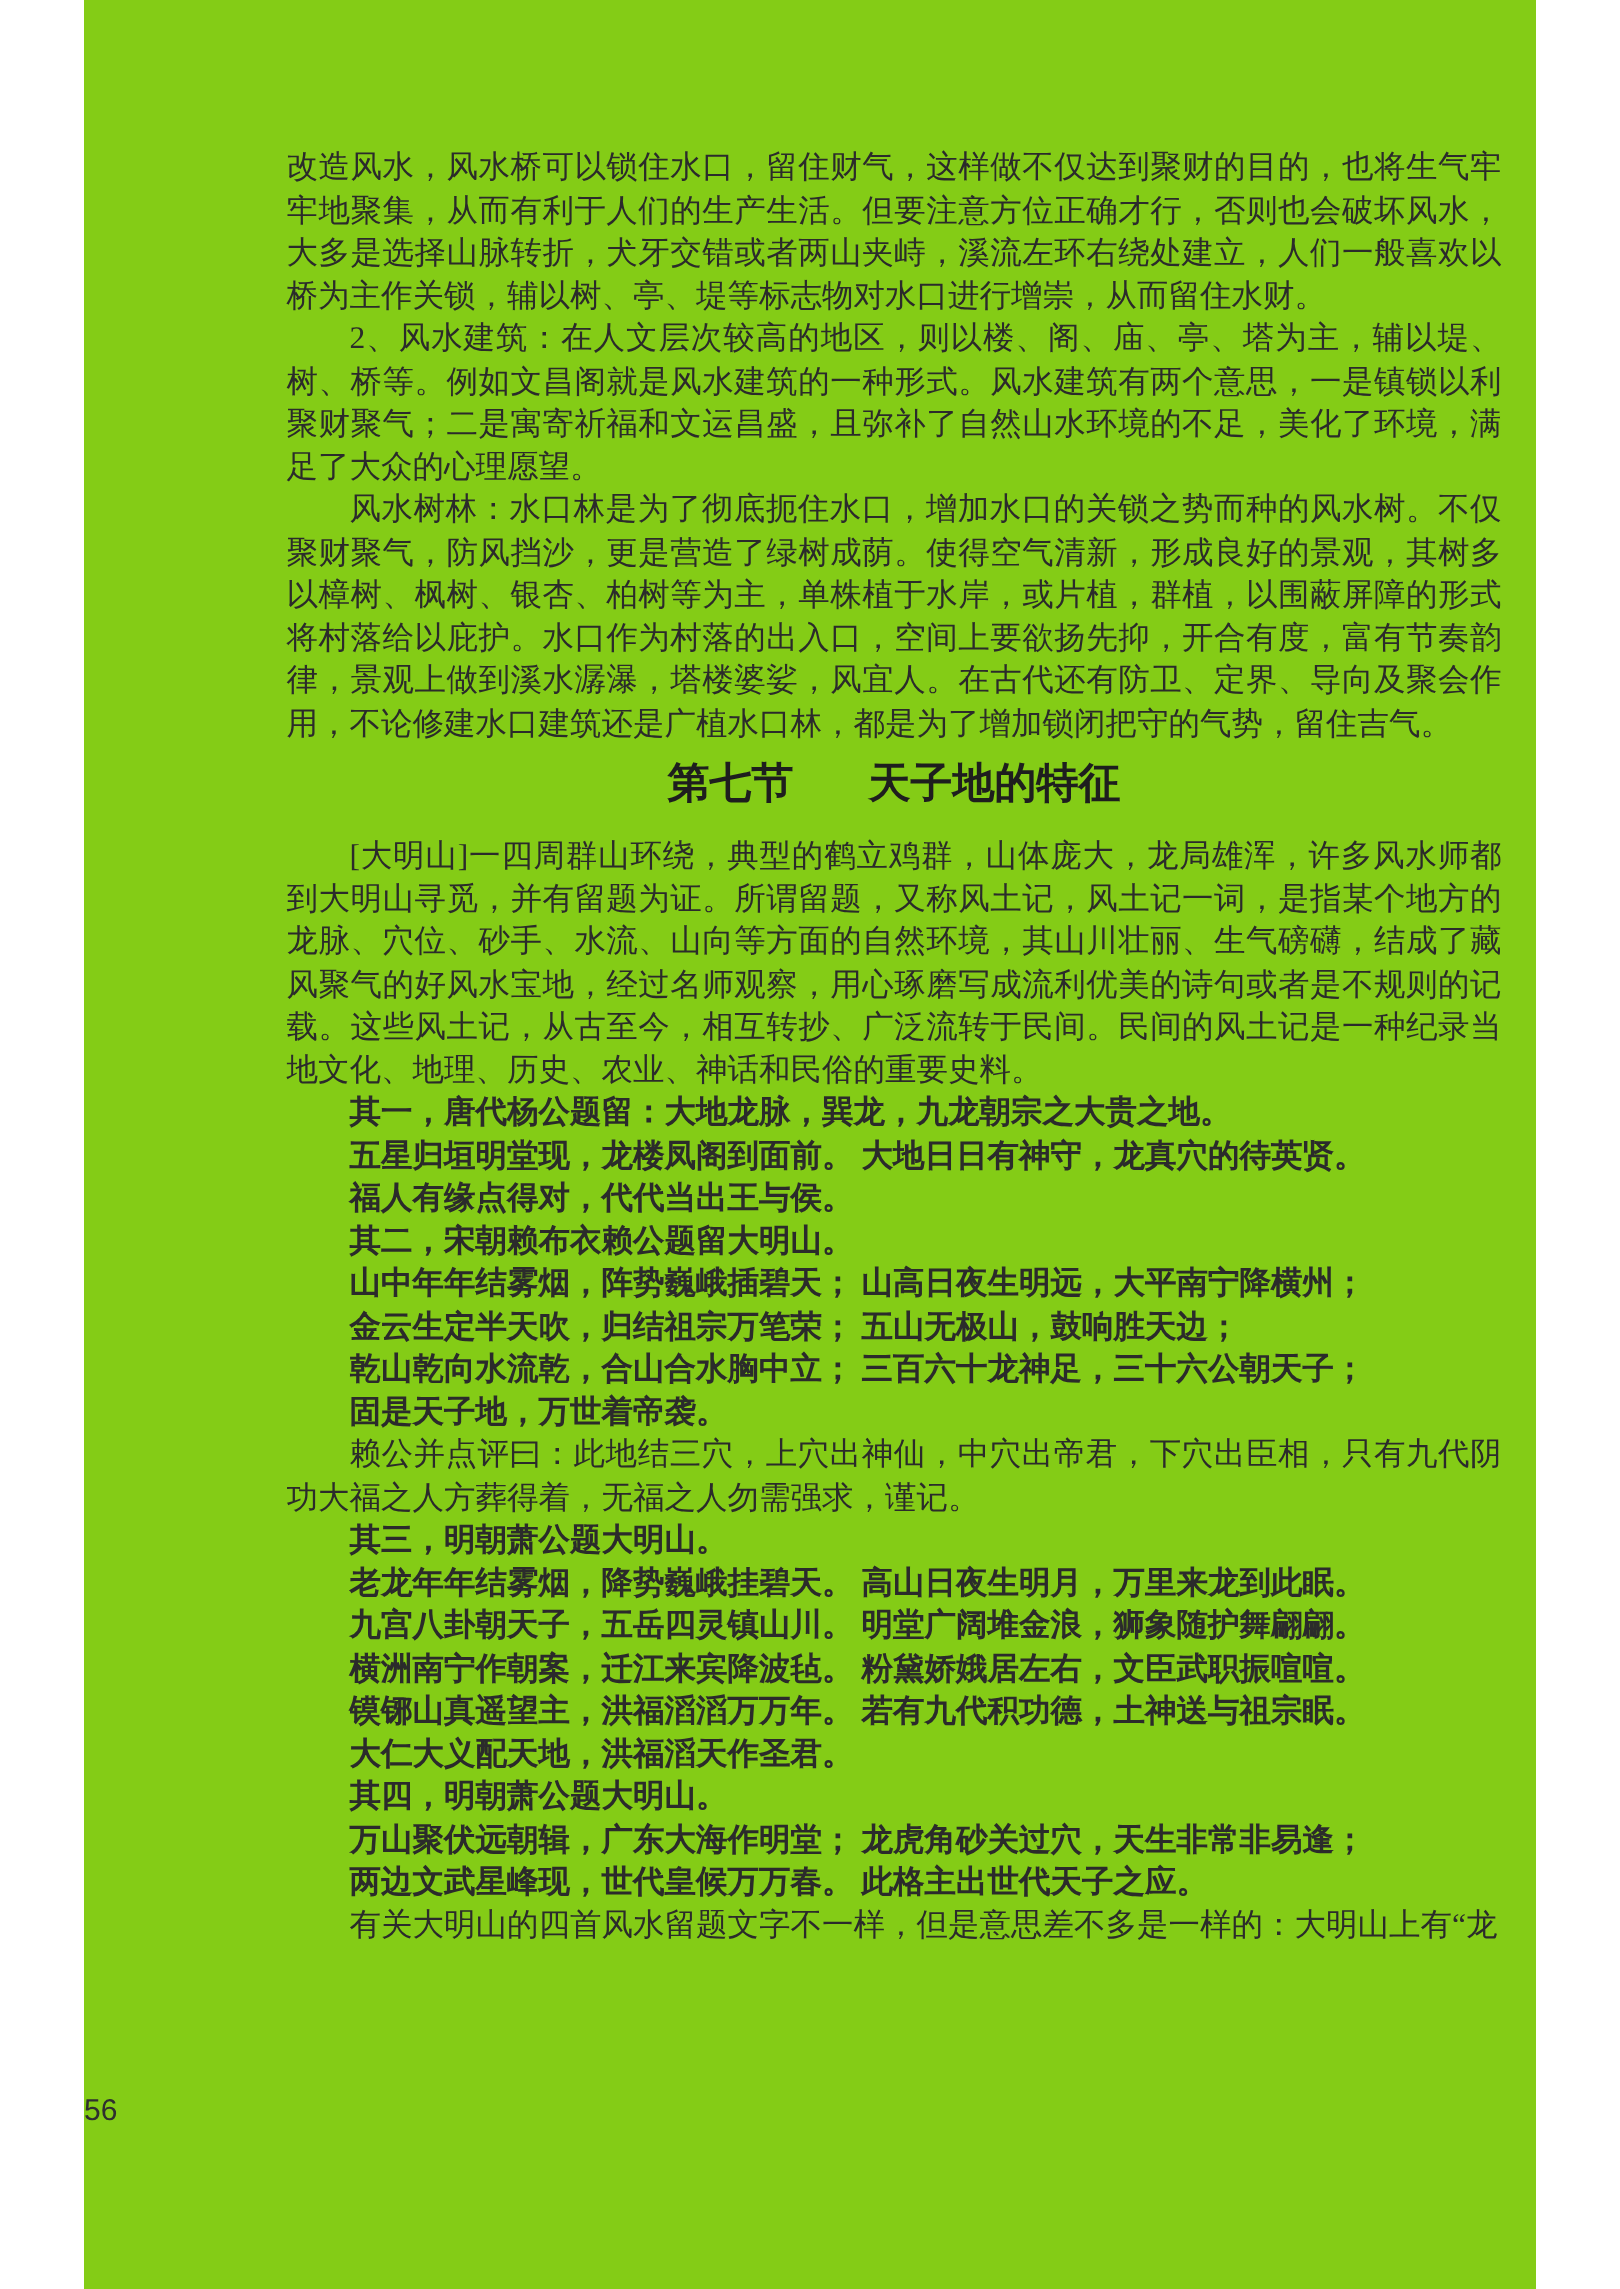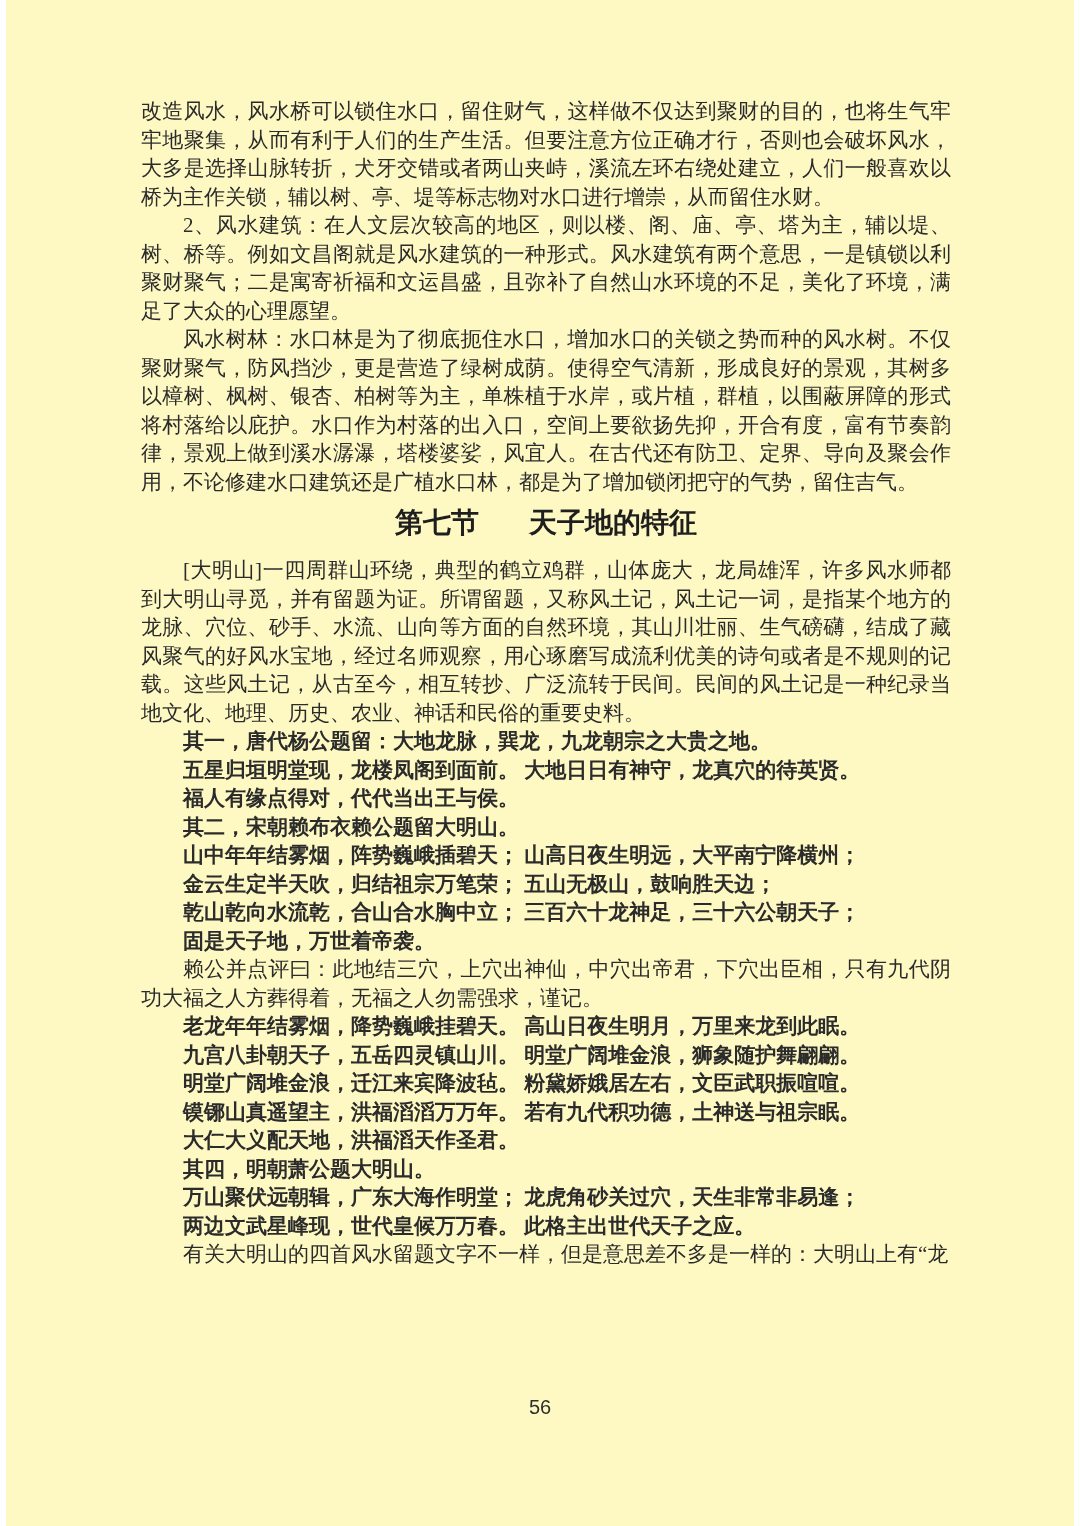--- a/index.html
+++ b/index.html
@@ -2,24 +2,24 @@
 <html lang="zh"><head>
 <meta charset="utf-8">
 <style>
   html, body {
     margin: 0;
     padding: 0;
     background: #ffffff;
   }
   .page {
     position: relative;
-    width: 1068px;
+    width: 968px;
     height: 1526px;
     margin: 0 auto;
-    background: #fef9c3;
+    background: #84cc16;
     overflow: hidden;
     font-family: "Liberation Serif", "DejaVu Serif", serif;
     color: #2b2b2b;
   }
   .doc-body {
     position: absolute;
     top: 97px;
     left: 135px;
     width: 810px;
     font-size: 21px;
@@ -51,21 +51,21 @@
     color: #1e1e1e;
     display: flex;
     justify-content: center;
     gap: 50px;
   }
   .pagenum {
     position: absolute;
     top: 1396px;
     left: 0;
     width: 100%;
-    text-align: center;
+    text-align: left;
     font-family: "Liberation Sans", "DejaVu Sans", sans-serif;
     font-size: 20px;
     color: #2f2f2f;
   }
 </style>
 </head>
 <body>
 
 <div class="page">
   <div class="doc-body" id="doc-body">
@@ -79,23 +79,24 @@
       <p class="paragraph indent">[大明山]一四周群山环绕，典型的鹤立鸡群，山体庞大，龙局雄浑，许多风水师都到大明山寻觅，并有留题为证。所谓留题，又称风土记，风土记一词，是指某个地方的龙脉、穴位、砂手、水流、山向等方面的自然环境，其山川壮丽、生气磅礴，结成了藏风聚气的好风水宝地，经过名师观察，用心琢磨写成流利优美的诗句或者是不规则的记载。这些风土记，从古至今，相互转抄、广泛流转于民间。民间的风土记是一种纪录当地文化、地理、历史、农业、神话和民俗的重要史料。</p>
       <p class="verse">其一，唐代杨公题留：大地龙脉，巽龙，九龙朝宗之大贵之地。</p>
       <p class="verse">五星归垣明堂现，龙楼凤阁到面前。 大地日日有神守，龙真穴的待英贤。</p>
       <p class="verse">福人有缘点得对，代代当出王与侯。</p>
       <p class="verse">其二，宋朝赖布衣赖公题留大明山。</p>
       <p class="verse">山中年年结雾烟，阵势巍峨插碧天； 山高日夜生明远，大平南宁降横州；</p>
       <p class="verse">金云生定半天吹，归结祖宗万笔荣； 五山无极山，鼓响胜天边；</p>
       <p class="verse">乾山乾向水流乾，合山合水胸中立； 三百六十龙神足，三十六公朝天子；</p>
       <p class="verse">固是天子地，万世着帝袭。</p>
       <p class="paragraph indent">赖公并点评曰：此地结三穴，上穴出神仙，中穴出帝君，下穴出臣相，只有九代阴功大福之人方葬得着，无福之人勿需强求，谨记。</p>
+      <p class="verse">其三，明朝萧公题大明山。</p>
       <p class="verse">老龙年年结雾烟，降势巍峨挂碧天。 高山日夜生明月，万里来龙到此眠。</p>
       <p class="verse">九宫八卦朝天子，五岳四灵镇山川。 明堂广阔堆金浪，狮象随护舞翩翩。</p>
-      <p class="verse">明堂广阔堆金浪，迁江来宾降波毡。 粉黛娇娥居左右，文臣武职振喧喧。</p>
+      <p class="verse">横洲南宁作朝案，迁江来宾降波毡。 粉黛娇娥居左右，文臣武职振喧喧。</p>
       <p class="verse">镆铘山真遥望主，洪福滔滔万万年。 若有九代积功德，土神送与祖宗眠。</p>
       <p class="verse">大仁大义配天地，洪福滔天作圣君。</p>
       <p class="verse">其四，明朝萧公题大明山。</p>
       <p class="verse">万山聚伏远朝辑，广东大海作明堂； 龙虎角砂关过穴，天生非常非易逢；</p>
       <p class="verse">两边文武星峰现，世代皇候万万春。 此格主出世代天子之应。</p>
       <p class="paragraph indent">有关大明山的四首风水留题文字不一样，但是意思差不多是一样的：大明山上有“龙</p>
     </div>
   <div class="pagenum">56</div>
 </div>
 

